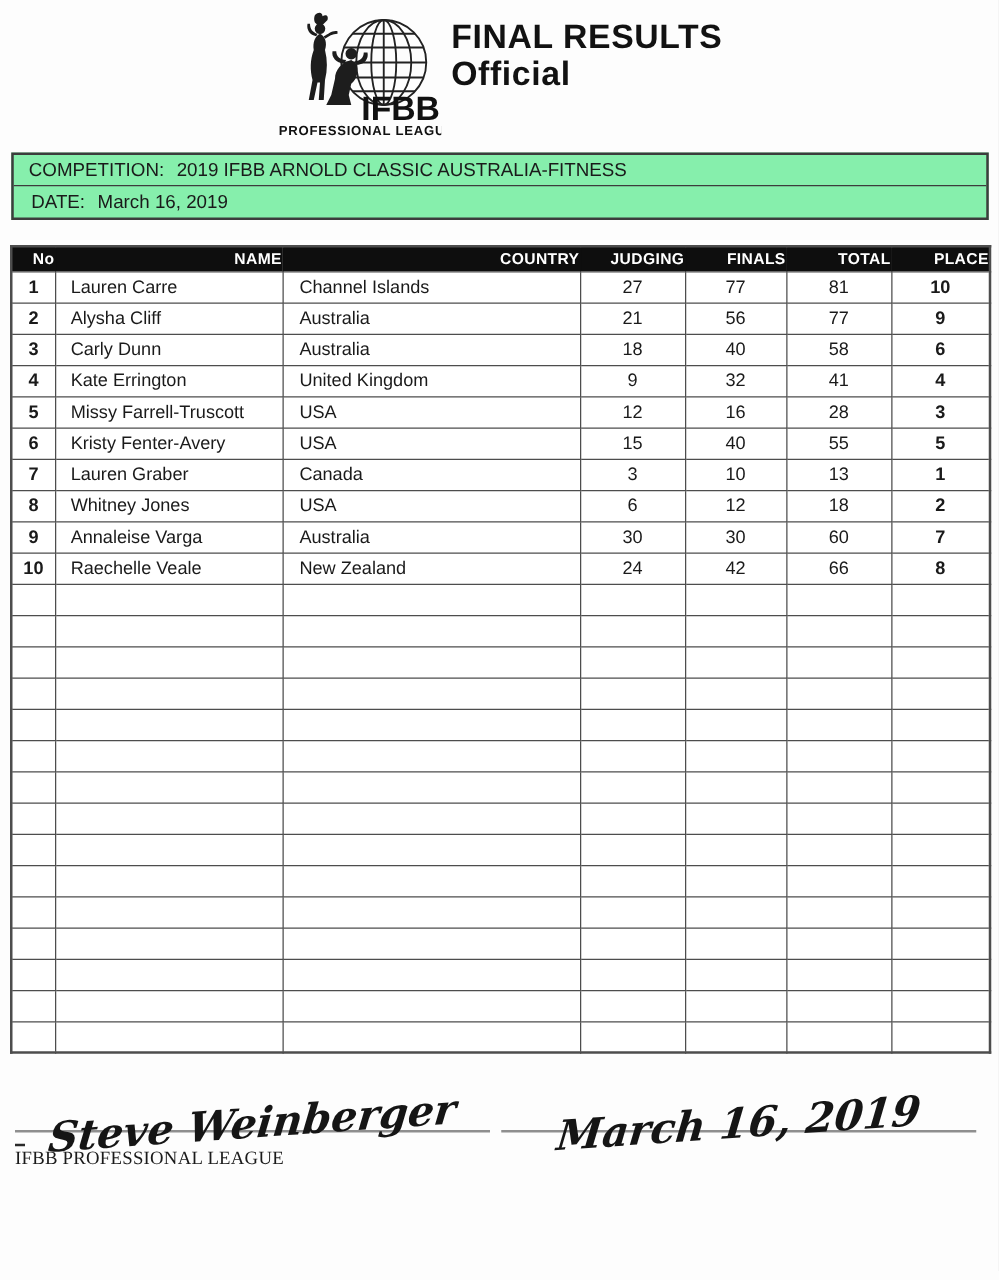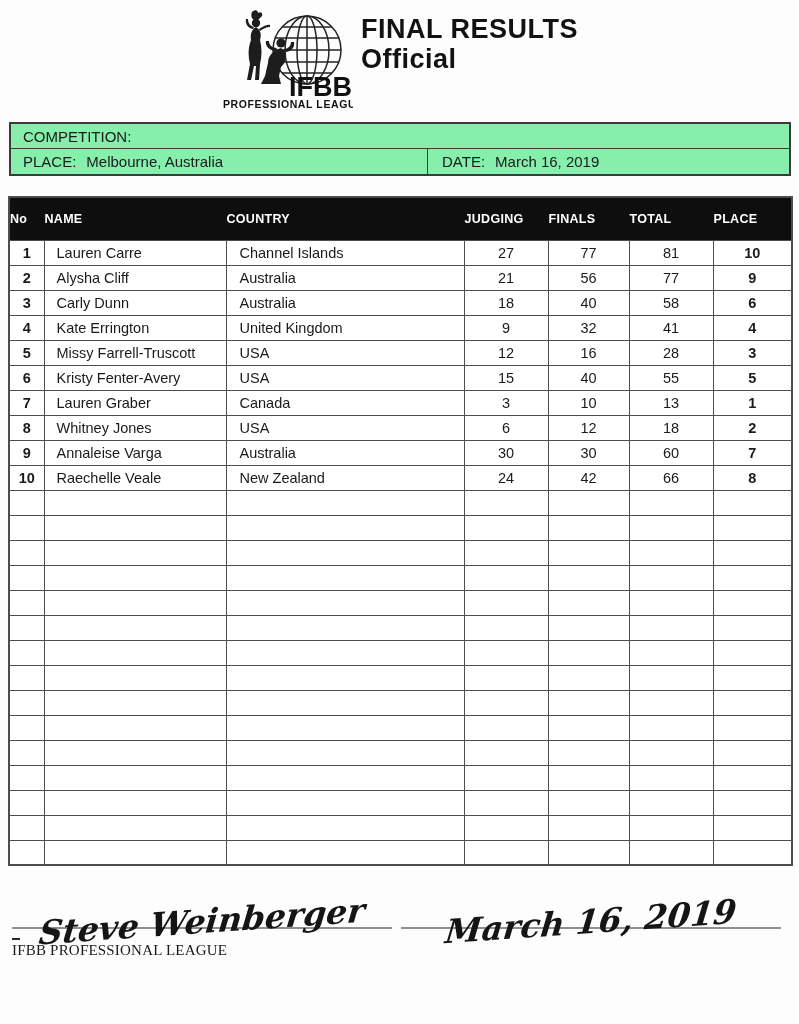--- a/index.html
+++ b/index.html
@@ -19,22 +19,22 @@
   .info-box { margin:10px 8px 0 9px; border:2px solid #3c3c3c; background:#86efac; font-size:15px; }
   .info-row1 { border-bottom:1px solid #3c3c3c; padding:2px 12px; height:25px; line-height:21px; display:flex; align-items:center; }
   .info-row2 { display:flex; }
   .info-place { width:417px; border-right:1px solid #3c3c3c; padding:2px 12px; height:25px; display:flex; align-items:center; }
   .info-date  { flex:1; padding:2px 14px; height:25px; display:flex; align-items:center; }
   .info-label { margin-right:10px; }
 
   
   table.results { border-collapse:collapse; table-layout:fixed; width:783px; margin:20px 8px 0 8px; border:2px solid #4d4d4d; background:#fff; }
   table.results th {
-    background:#0e0e0e; color:#fff; height:43px; font-size:12.5px; font-weight:700;
-    letter-spacing:.3px; border:1px solid #0e0e0e; border-bottom:1px solid #4d4d4d; text-align:left;margin-top:28px;
+    background:#0e0e0e; color:#fff; height:20px; font-size:12.5px; font-weight:700;
+    letter-spacing:.3px; border:1px solid #0e0e0e; border-bottom:1px solid #4d4d4d; text-align:right;margin-top:28px;
   }
   table.results td { border:1px solid #4d4d4d; height:25px; font-size:14.5px; vertical-align:middle; overflow:hidden; white-space:nowrap; }
   td.c-no    { text-align:center; font-weight:bold; font-size:15px; }
   td.c-name  { padding-left:12px; }
   td.c-country { padding-left:13px; }
   td.c-num   { text-align:center; }
   td.c-place { text-align:center; font-weight:bold; font-size:15px; }
 
   
   .sig-row { display:flex; justify-content:space-between; margin:36px 18px 0 12px; }
@@ -97,26 +97,23 @@
     </div>
     <div class="title-block">
       <div>FINAL RESULTS</div>
       <div>Official</div>
     </div>
   </div>
 
   <div class="info-box">
     <div class="info-row1">
       <span class="info-label">COMPETITION:</span>
+      <span>2019 IFBB ARNOLD CLASSIC AUSTRALIA-FITNESS</span>
     </div>
     <div class="info-row2">
-      <div class="info-place">
-        <span class="info-label">PLACE:</span>
-        <span>Melbourne, Australia</span>
-      </div>
       <div class="info-date">
         <span class="info-label">DATE:</span>
         <span>March 16, 2019</span>
       </div>
     </div>
   </div>
 
   <table class="results">
     <colgroup>
       <col style="width:35px">

